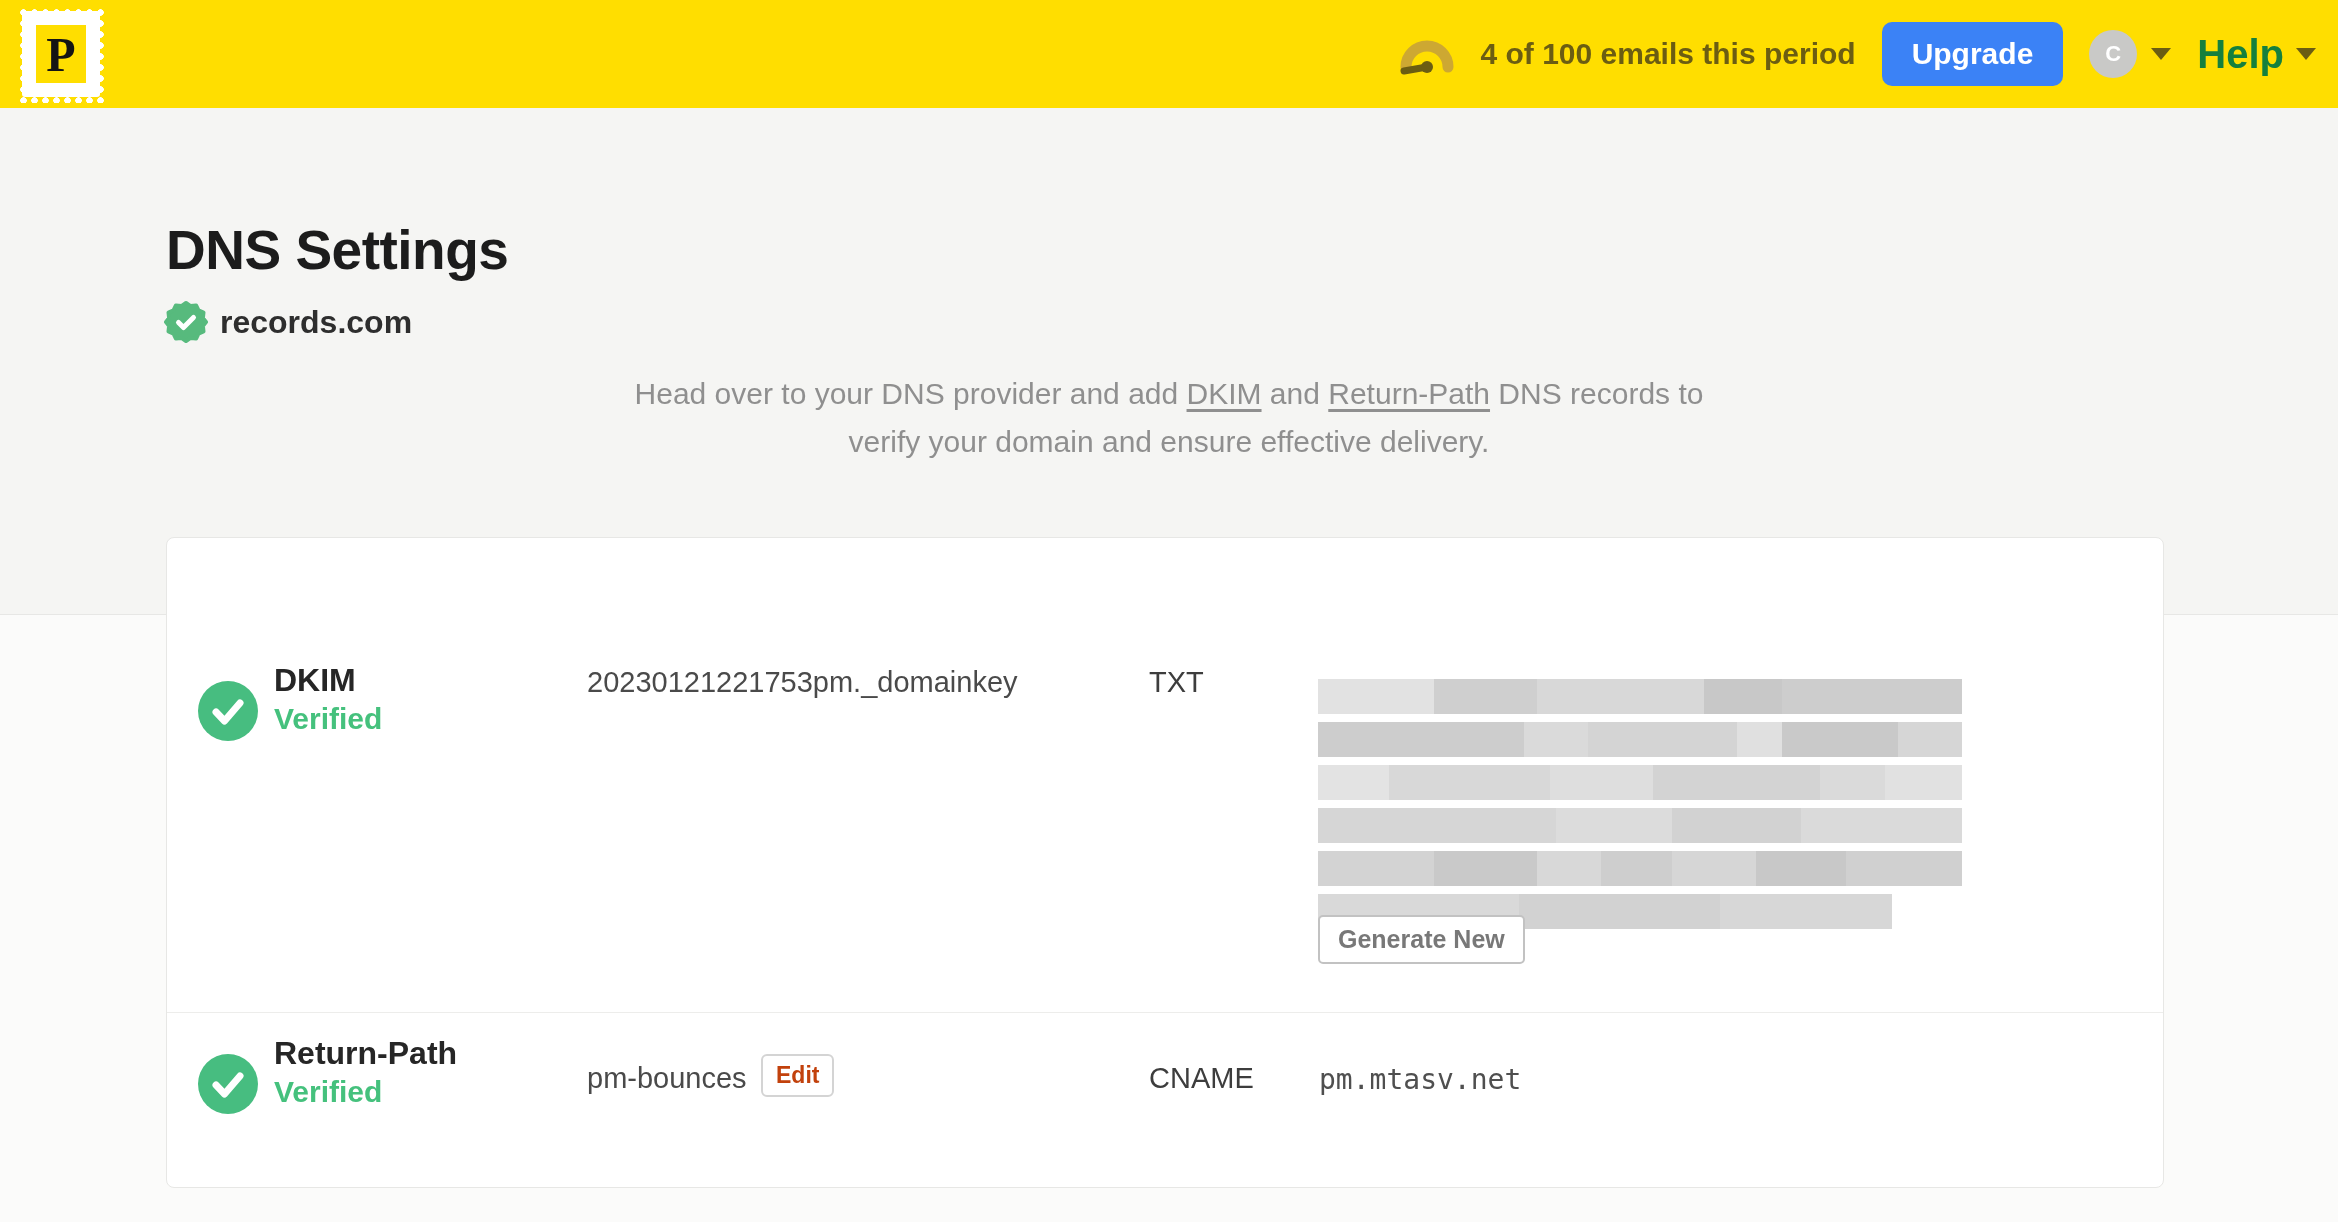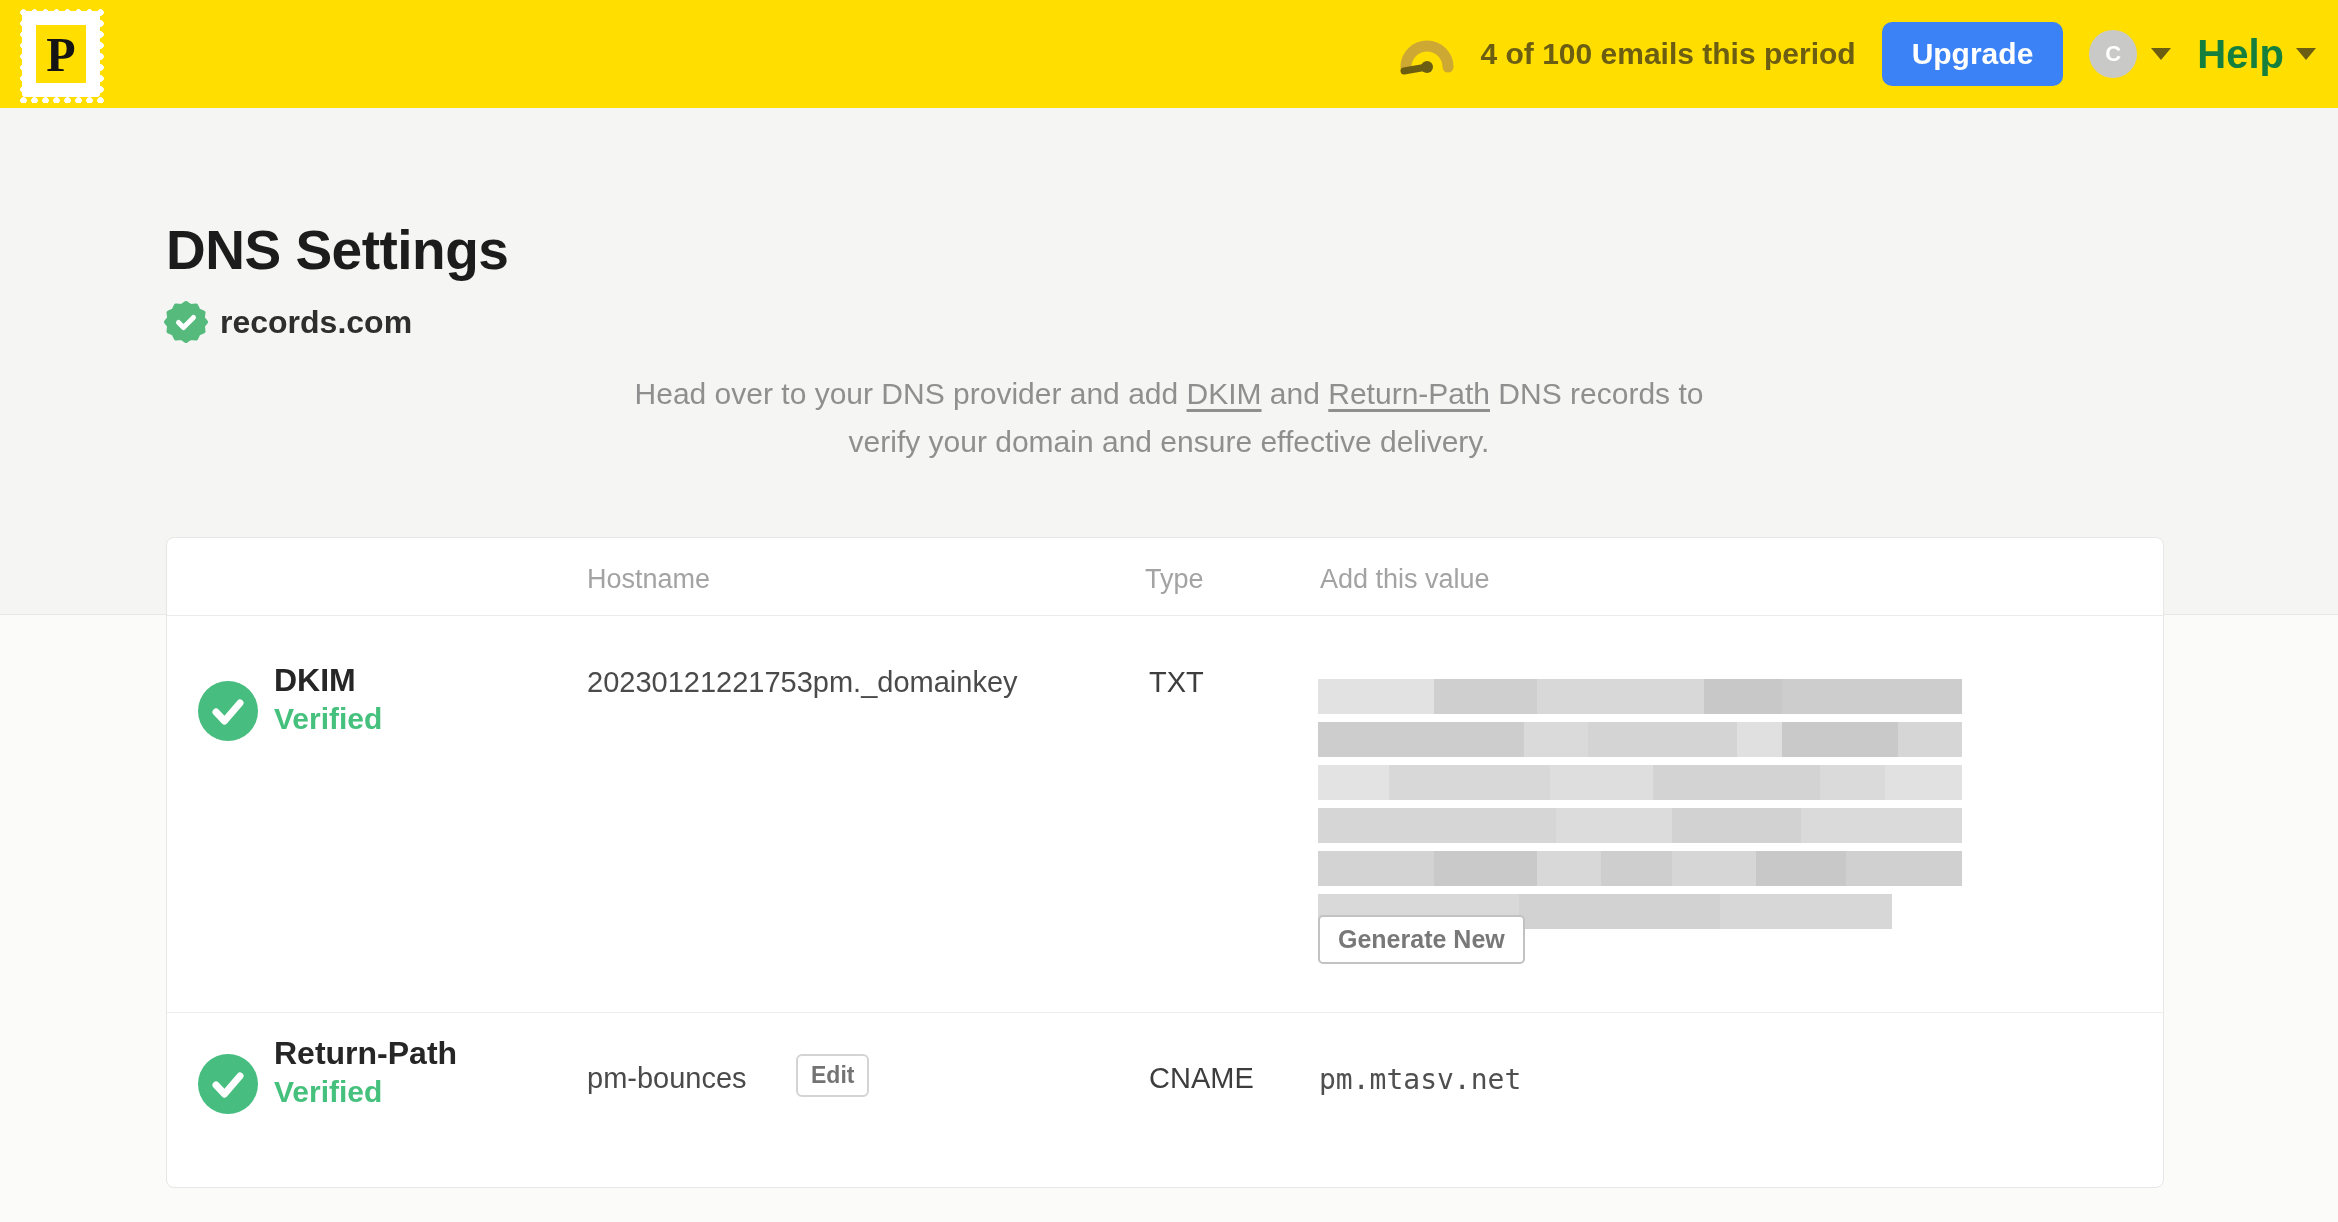--- a/index.html
+++ b/index.html
@@ -116,22 +116,22 @@
 
   .generate-btn {
     position: absolute; left: 1151px; top: 377px;
     background: #ffffff; border: 2px solid #c2c2c2; border-radius: 5px;
     font-size: 25px; font-weight: 700; color: #787878; padding: 8px 18px;
     cursor: pointer; font-family: "Liberation Sans", sans-serif;
   }
   .edit-btn {
     position: absolute; left: 594px; top: 516px;
     background: #ffffff; border: 2px solid #d4d4d4; border-radius: 6px;
-    font-size: 23px; font-weight: 700; color: #737373; padding: 6px 13px;
-    cursor: pointer; font-family: "Liberation Sans", sans-serif; margin-left: 35px;
+    font-size: 23px; font-weight: 700; color: #c2410c; padding: 6px 13px;
+    cursor: pointer; font-family: "Liberation Sans", sans-serif;
   }
   .row-divider { position: absolute; left: 0; top: 474px; width: 100%; height: 1px; background: #ededeb; }
 </style>
 </head>
 <body>
 
 <div class="page">
 
   <div class="upper-bg"></div>
 
@@ -170,25 +170,20 @@
     <span class="domain-name">records.com</span>
   </div>
 
   <div class="description">
     <span>Head over to your DNS provider and add </span><a>DKIM</a><span> and </span><a>Return-Path</a><span> DNS records to</span><br>
     <span>verify your domain and ensure effective delivery.</span>
   </div>
 
   <div class="card">
 
-    <div class="card-header">
-      <span class="col-header col-hostname-h">Hostname</span>
-      <span class="col-header col-type-h">Type</span>
-      <span class="col-header col-value-h">Add this value</span>
-    </div>
 
     <div>
       <svg class="check-circle" style="left:31px; top:143px;" viewBox="0 0 60 60">
         <circle cx="30" cy="30" r="30" fill="#47bd80"></circle>
         <polyline points="18,31 26.5,40 42,22" fill="none" stroke="#ffffff" stroke-width="7" stroke-linecap="round" stroke-linejoin="round"></polyline>
       </svg>
       <span class="row-title" style="left:107px; top:124px;">DKIM</span>
       <span class="row-status" style="left:107px; top:164px;">Verified</span>
       <span class="cell-text" style="left:420px; top:128px;text-align:center;">20230121221753pm._domainkey</span>
       <span class="cell-type" style="left:982px; top:128px;">TXT</span>

